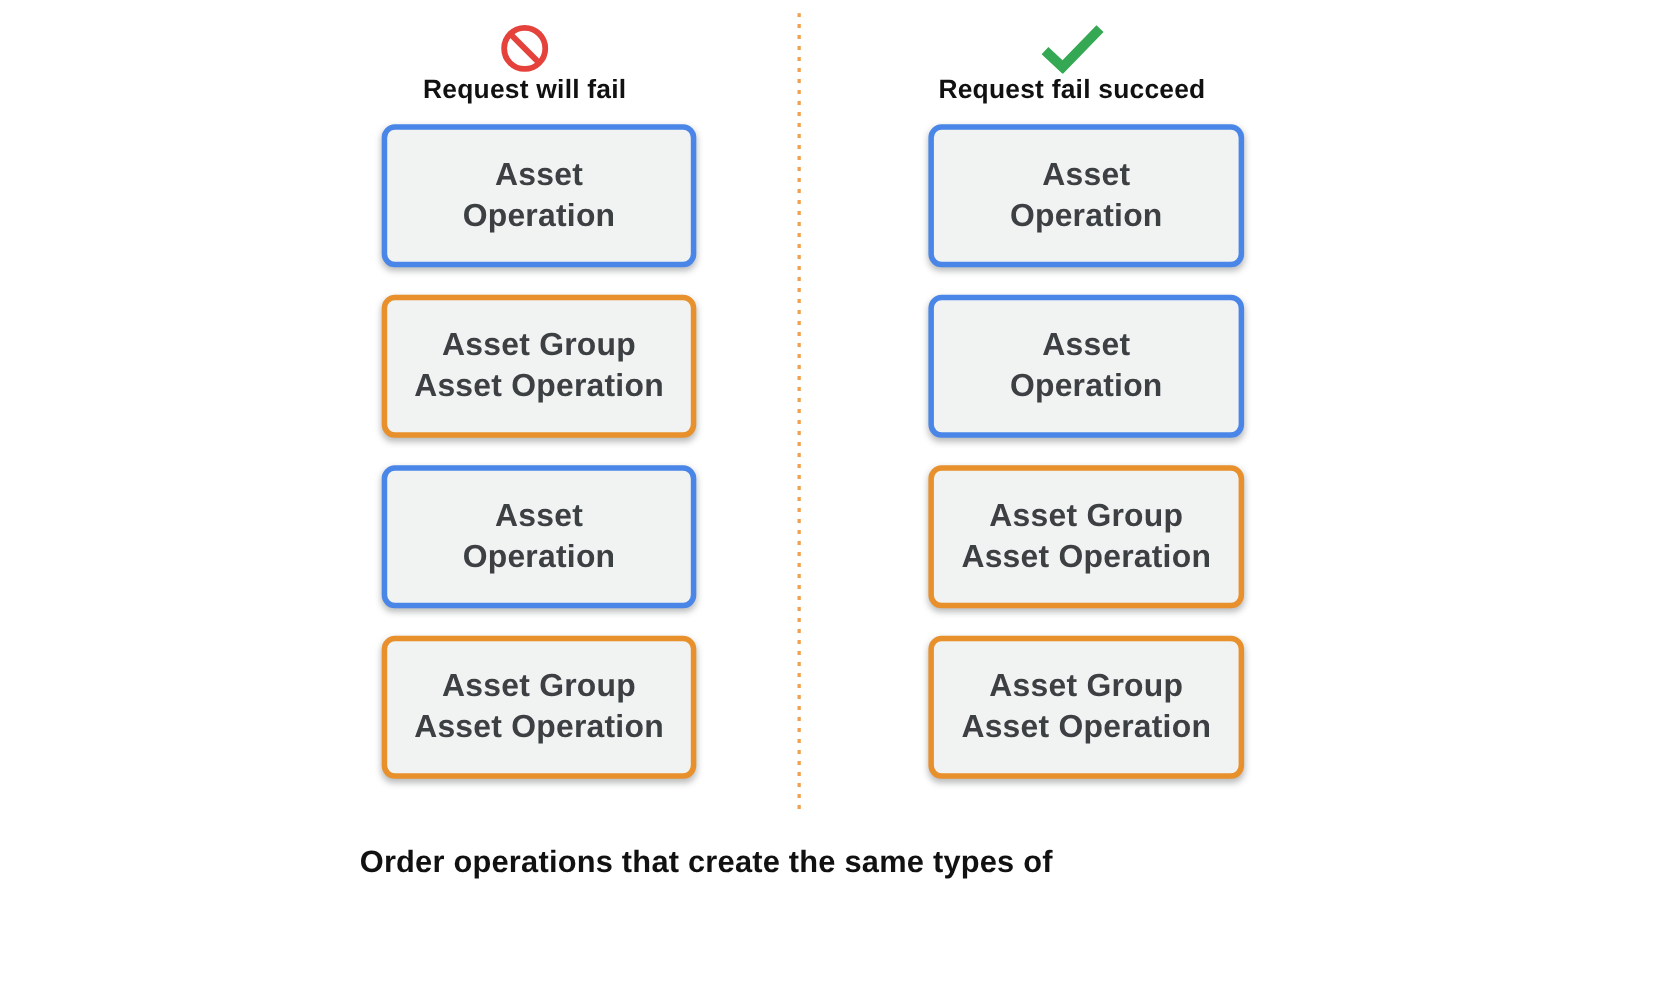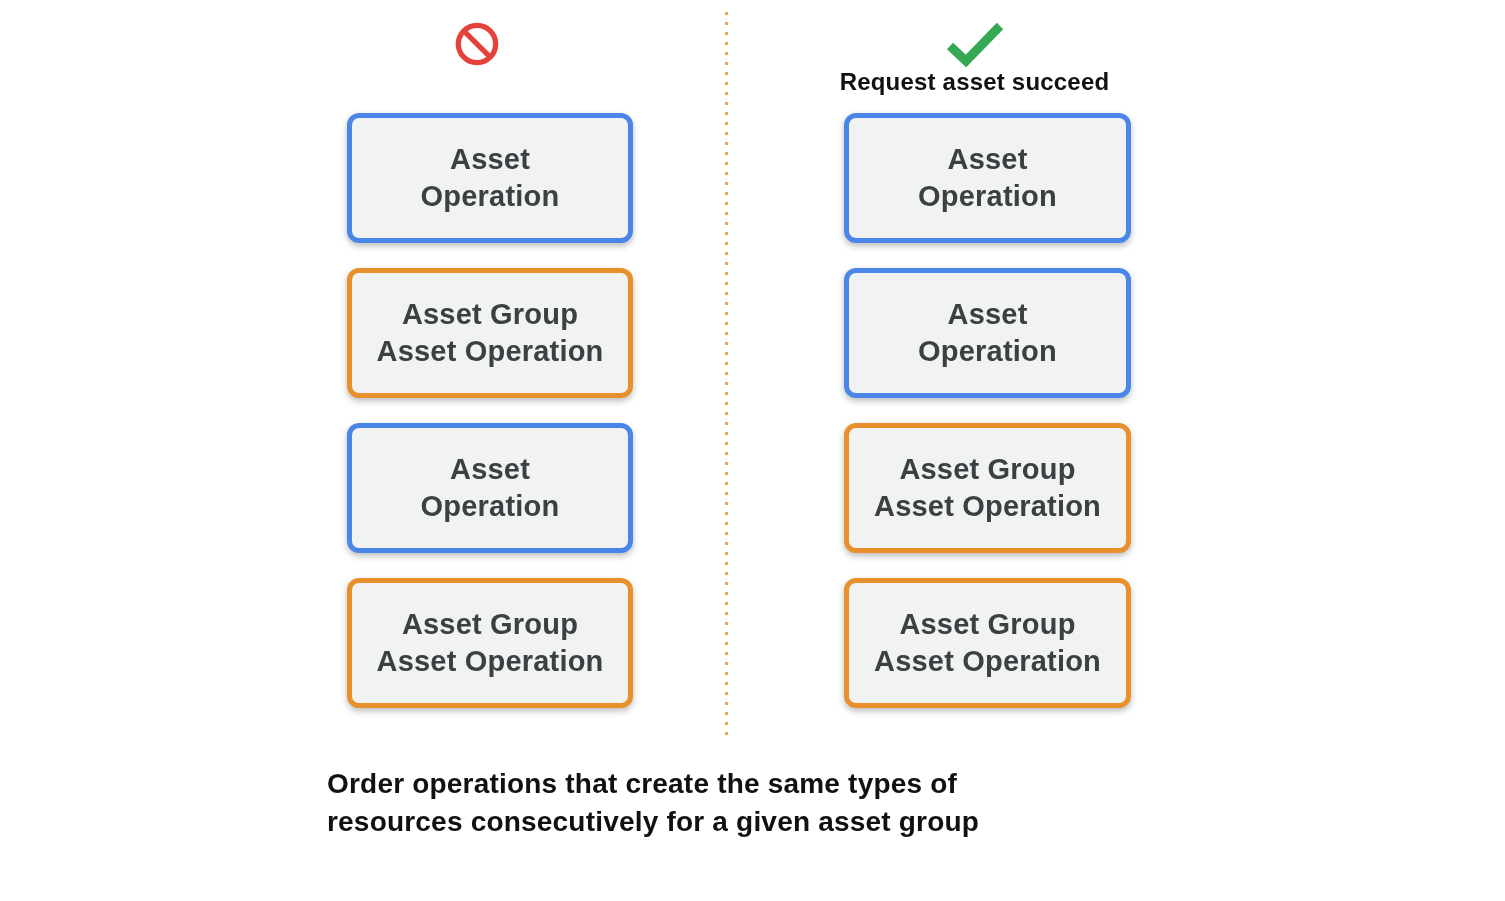--- a/index.html
+++ b/index.html
@@ -100,20 +100,21 @@
 <body>
 
 <div class="canvas">
 
   <div class="column-icon icon-fail">
     <svg width="46" height="46" viewBox="0 0 48 48" aria-hidden="true">
       <circle cx="24" cy="24" r="19.5" fill="none" stroke="currentColor" stroke-width="5.5"></circle>
       <line x1="10.5" y1="10.5" x2="37.5" y2="37.5" stroke="currentColor" stroke-width="5.5"></line>
     </svg>
   </div>
+  <div class="column-heading heading-fail">Request will fail</div>
 
   <div class="col-fail">
     <div class="box box-blue row-0">
       <div class="box-line">Asset</div>
       <div class="box-line">Operation</div>
     </div>
     <div class="box box-orange row-1">
       <div class="box-line">Asset Group</div>
       <div class="box-line">Asset Operation</div>
     </div>
@@ -127,21 +128,21 @@
     </div>
   </div>
 
   <div class="divider"></div>
 
   <div class="column-icon icon-succeed">
     <svg width="62" height="46" viewBox="0 0 62 46" aria-hidden="true">
       <path d="M6 25 L22 40 L56 5" fill="none" stroke="currentColor" stroke-width="9" stroke-linecap="butt" stroke-linejoin="miter"></path>
     </svg>
   </div>
-  <div class="column-heading heading-succeed">Request asset succeed</div>
+  <div class="column-heading heading-succeed">Request fail succeed</div>
 
   <div class="col-succeed">
     <div class="box box-blue row-0">
       <div class="box-line">Asset</div>
       <div class="box-line">Operation</div>
     </div>
     <div class="box box-blue row-1">
       <div class="box-line">Asset</div>
       <div class="box-line">Operation</div>
     </div>
@@ -150,16 +151,15 @@
       <div class="box-line">Asset Operation</div>
     </div>
     <div class="box box-orange row-3">
       <div class="box-line">Asset Group</div>
       <div class="box-line">Asset Operation</div>
     </div>
   </div>
 
   <div class="caption">
     <div>Order operations that create the same types of</div>
-    <div>resources consecutively for a given asset group</div>
   </div>
 
 </div>
 
 </body></html>

